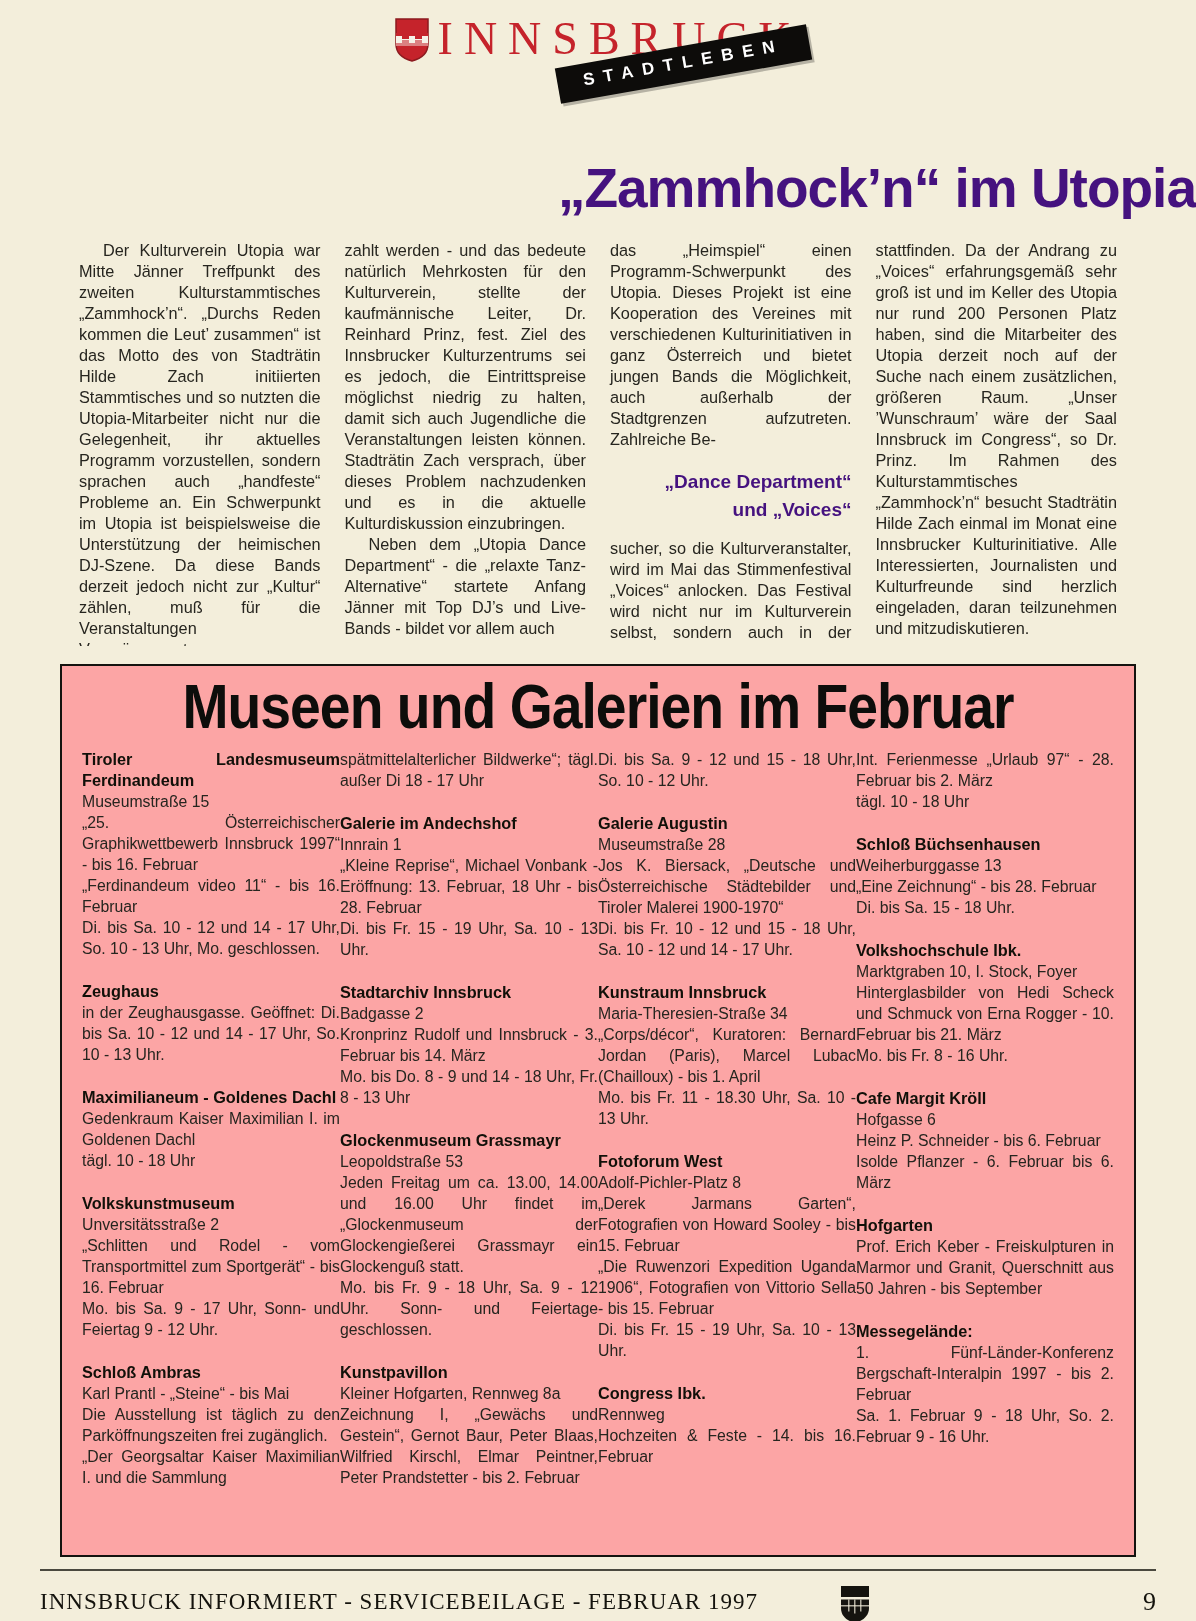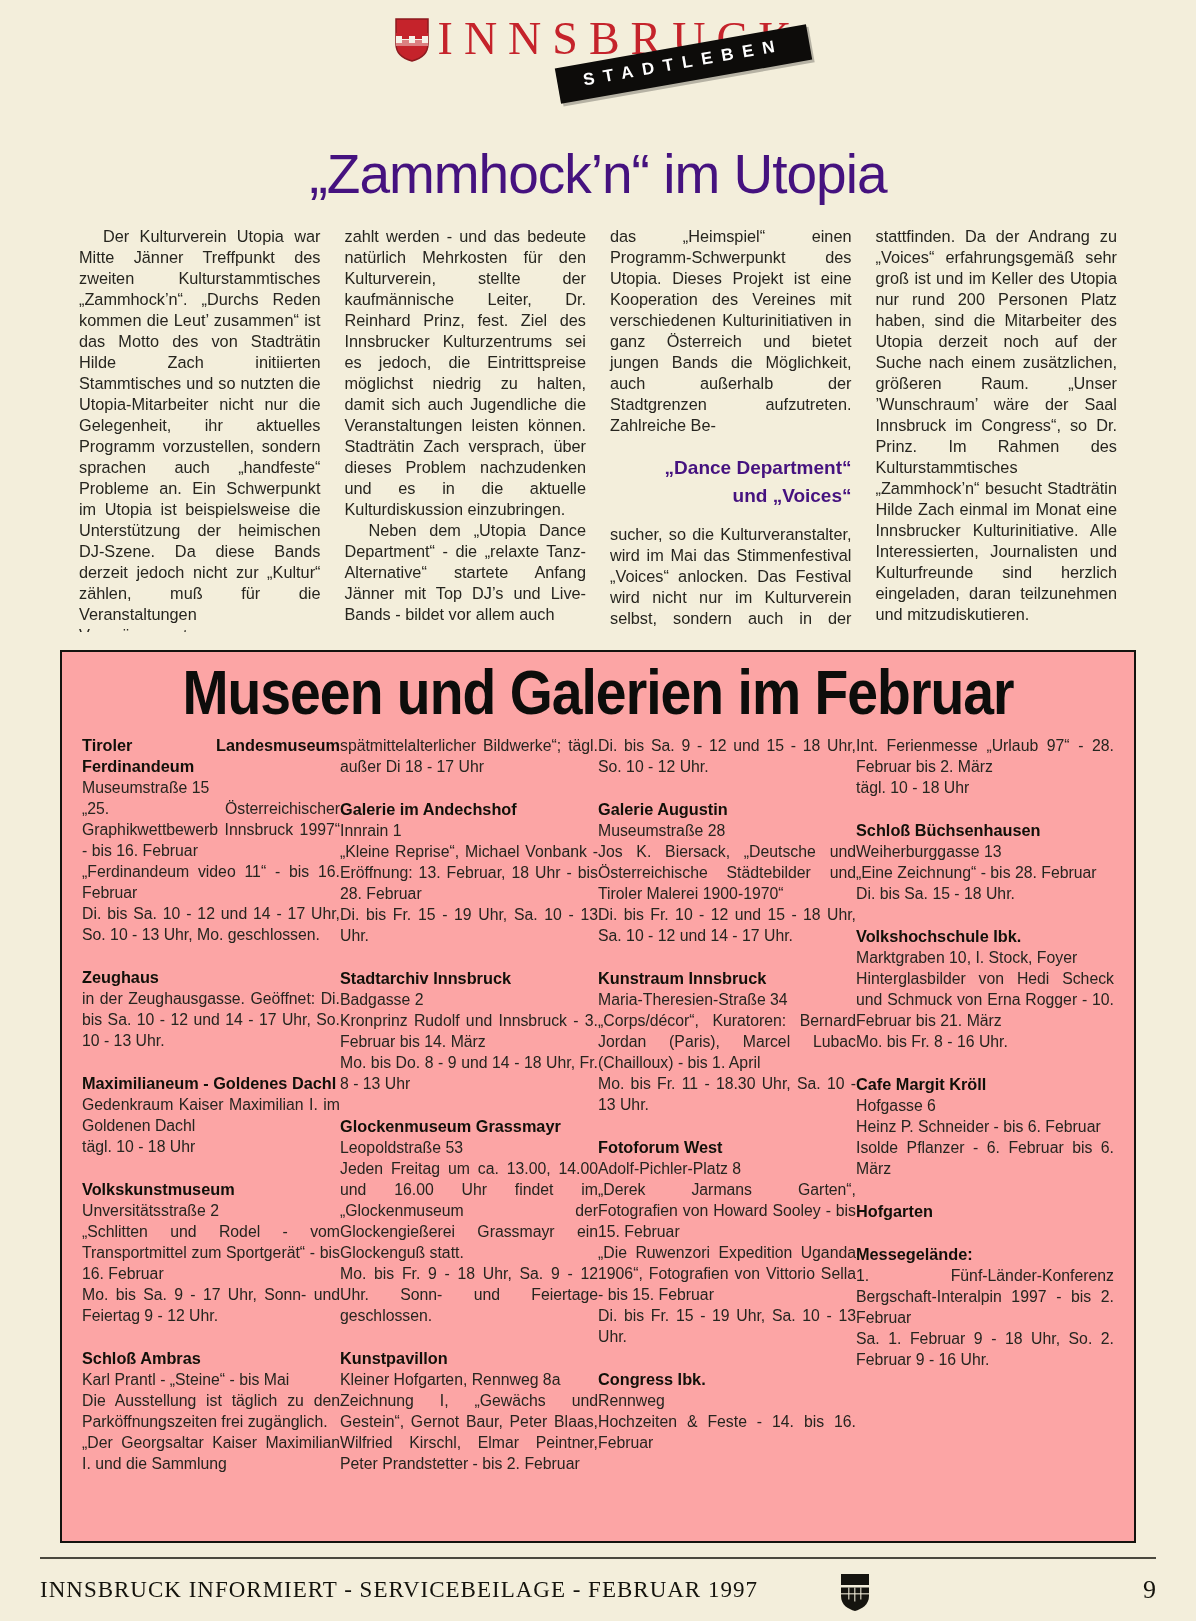--- a/index.html
+++ b/index.html
@@ -11,21 +11,21 @@
   .logo-row{display:flex;justify-content:center;align-items:flex-start;gap:8px;}
   .crest{width:36px;height:44px;margin-top:2px;}
   .logo-text{font-family:"Liberation Serif",serif;font-size:46px;line-height:1;
              color:#c5232b;letter-spacing:11px;}
   .banner{position:absolute;left:556px;top:46px;background:#0d0c0a;
           padding:7px 26px 9px 26px;transform:rotate(-10deg);z-index:3;
           box-shadow:2px 3px 0 rgba(0,0,0,.25);}
   .banner span{color:#ffffff;font-size:17px;font-weight:bold;letter-spacing:9px;}
 
   
-  .title{margin:14px 0 0;text-align:center;font-size:55px;font-weight:normal;
+  .title{margin:28px 0 0;text-align:right;font-size:55px;font-weight:bold;
          color:#45127f;letter-spacing:-1px;line-height:1.05;}
 
   
   .article-cols{display:grid;grid-template-columns:repeat(4,1fr);column-gap:24px;
                 margin:22px 79px 0;height:406px;overflow:hidden;
                 font-size:16.3px;line-height:21px;text-align:justify;}
   .article-cols p{margin:0;}
   .article-cols p.indent{text-indent:24px;}
   .subhead{color:#45127f;font-weight:bold;font-size:19px;line-height:28px;
            text-align:right;margin:18px 0 14px;}
@@ -37,21 +37,21 @@
                 color:#0d0d0b;letter-spacing:-1px;transform:scale(.97,1.12);
                 transform-origin:center;line-height:1;}
   .museum-cols{display:grid;grid-template-columns:repeat(4,1fr);
                font-size:15.8px;line-height:21px;text-align:justify;
                height:778px;overflow:hidden;}
   .entry{margin-bottom:22px;}
   .entry h3{margin:0;font-size:16.3px;line-height:21px;text-align:justify;color:#111009;}
   .entry p{margin:0;}
 
   
-  .footer{position:absolute;left:40px;right:40px;bottom:16px;
+  .footer{position:absolute;left:40px;right:40px;bottom:4px;
           border-top:2px solid #4a483e;padding-top:16px;display:flex;align-items:center;}
   .footer-text{font-family:"Liberation Serif",serif;font-size:23px;letter-spacing:1px;
                color:#14130d;}
   .footer-crest{position:absolute;left:800px;top:14px;width:30px;height:40px;}
   .page-number{margin-left:auto;font-family:"Liberation Serif",serif;font-size:26px;color:#14130d;}
 </style>
 </head>
 <body>
 
 <div class="page">
@@ -202,20 +202,21 @@
             <p>Mo. bis Fr. 8 - 16 Uhr.</p>
           </div>
           <div class="entry">
             <h3>Cafe Margit Kröll</h3>
             <p>Hofgasse 6</p>
             <p>Heinz P. Schneider - bis 6. Februar</p>
             <p>Isolde Pflanzer - 6. Februar bis 6. März</p>
           </div>
           <div class="entry">
             <h3>Hofgarten</h3>
+            <p>Prof. Erich Keber - Freiskulpturen in Marmor und Granit, Querschnitt aus 50 Jahren - bis September</p>
           </div>
           <div class="entry">
             <h3>Messegelände:</h3>
             <p>1. Fünf-Länder-Konferenz Bergschaft-Interalpin 1997 - bis 2. Februar</p>
             <p>Sa. 1. Februar 9 - 18 Uhr, So. 2. Februar 9 - 16 Uhr.</p>
           </div>
         </div>
       </div>
   </div>
 

